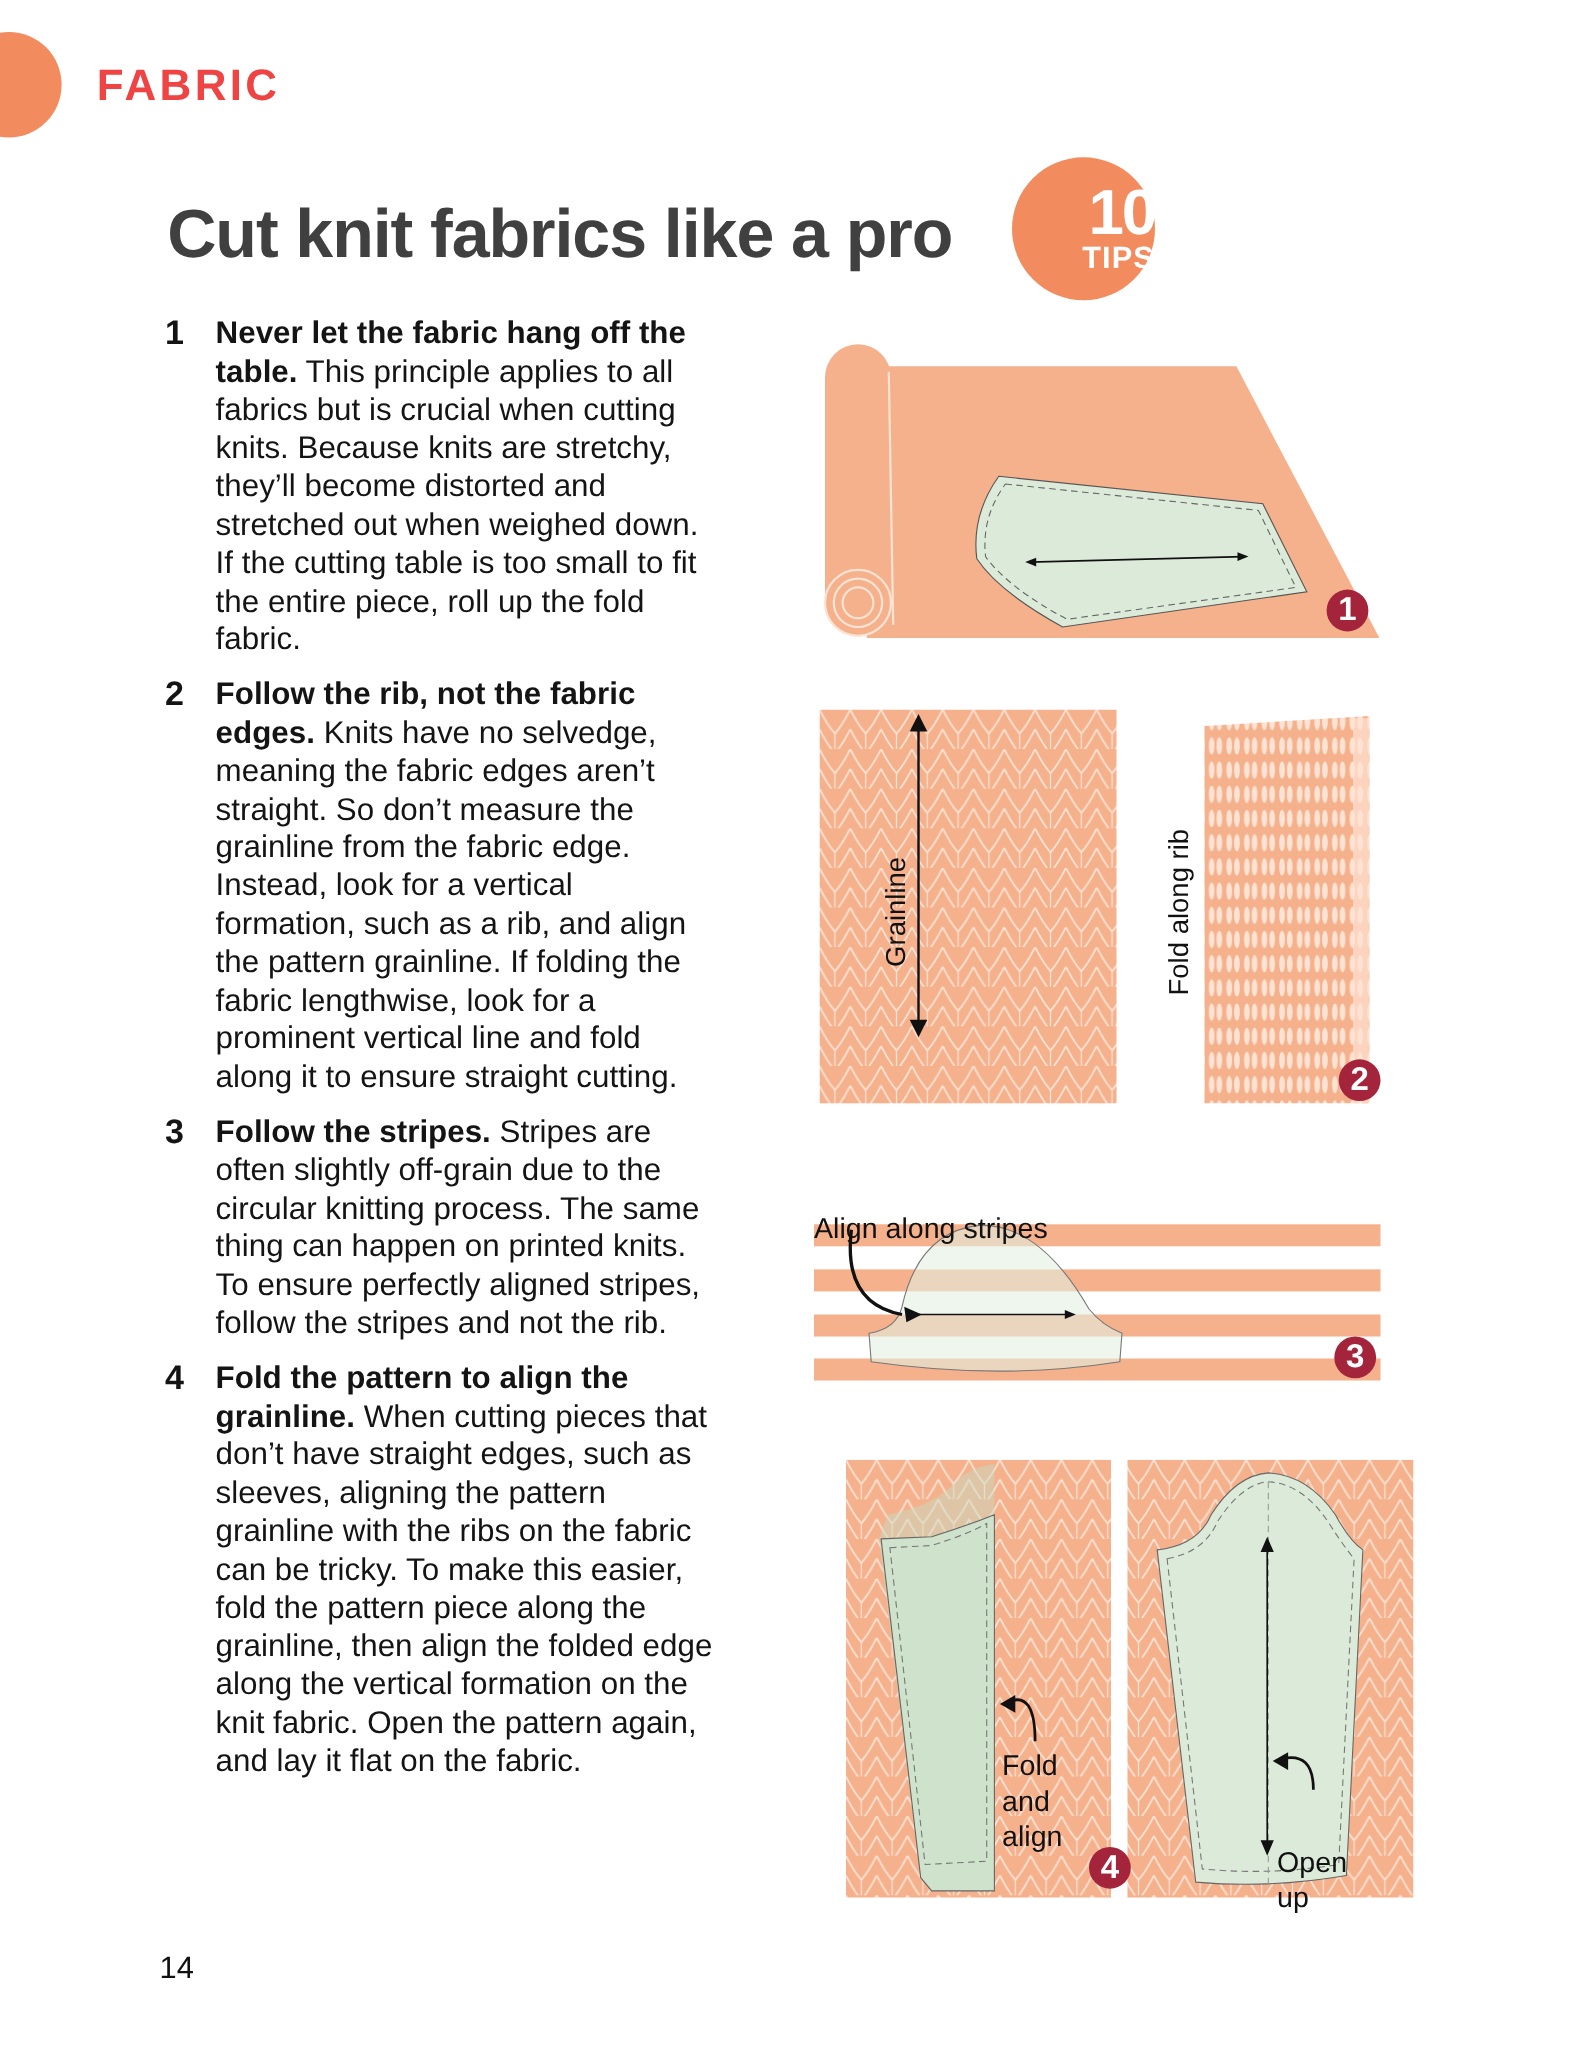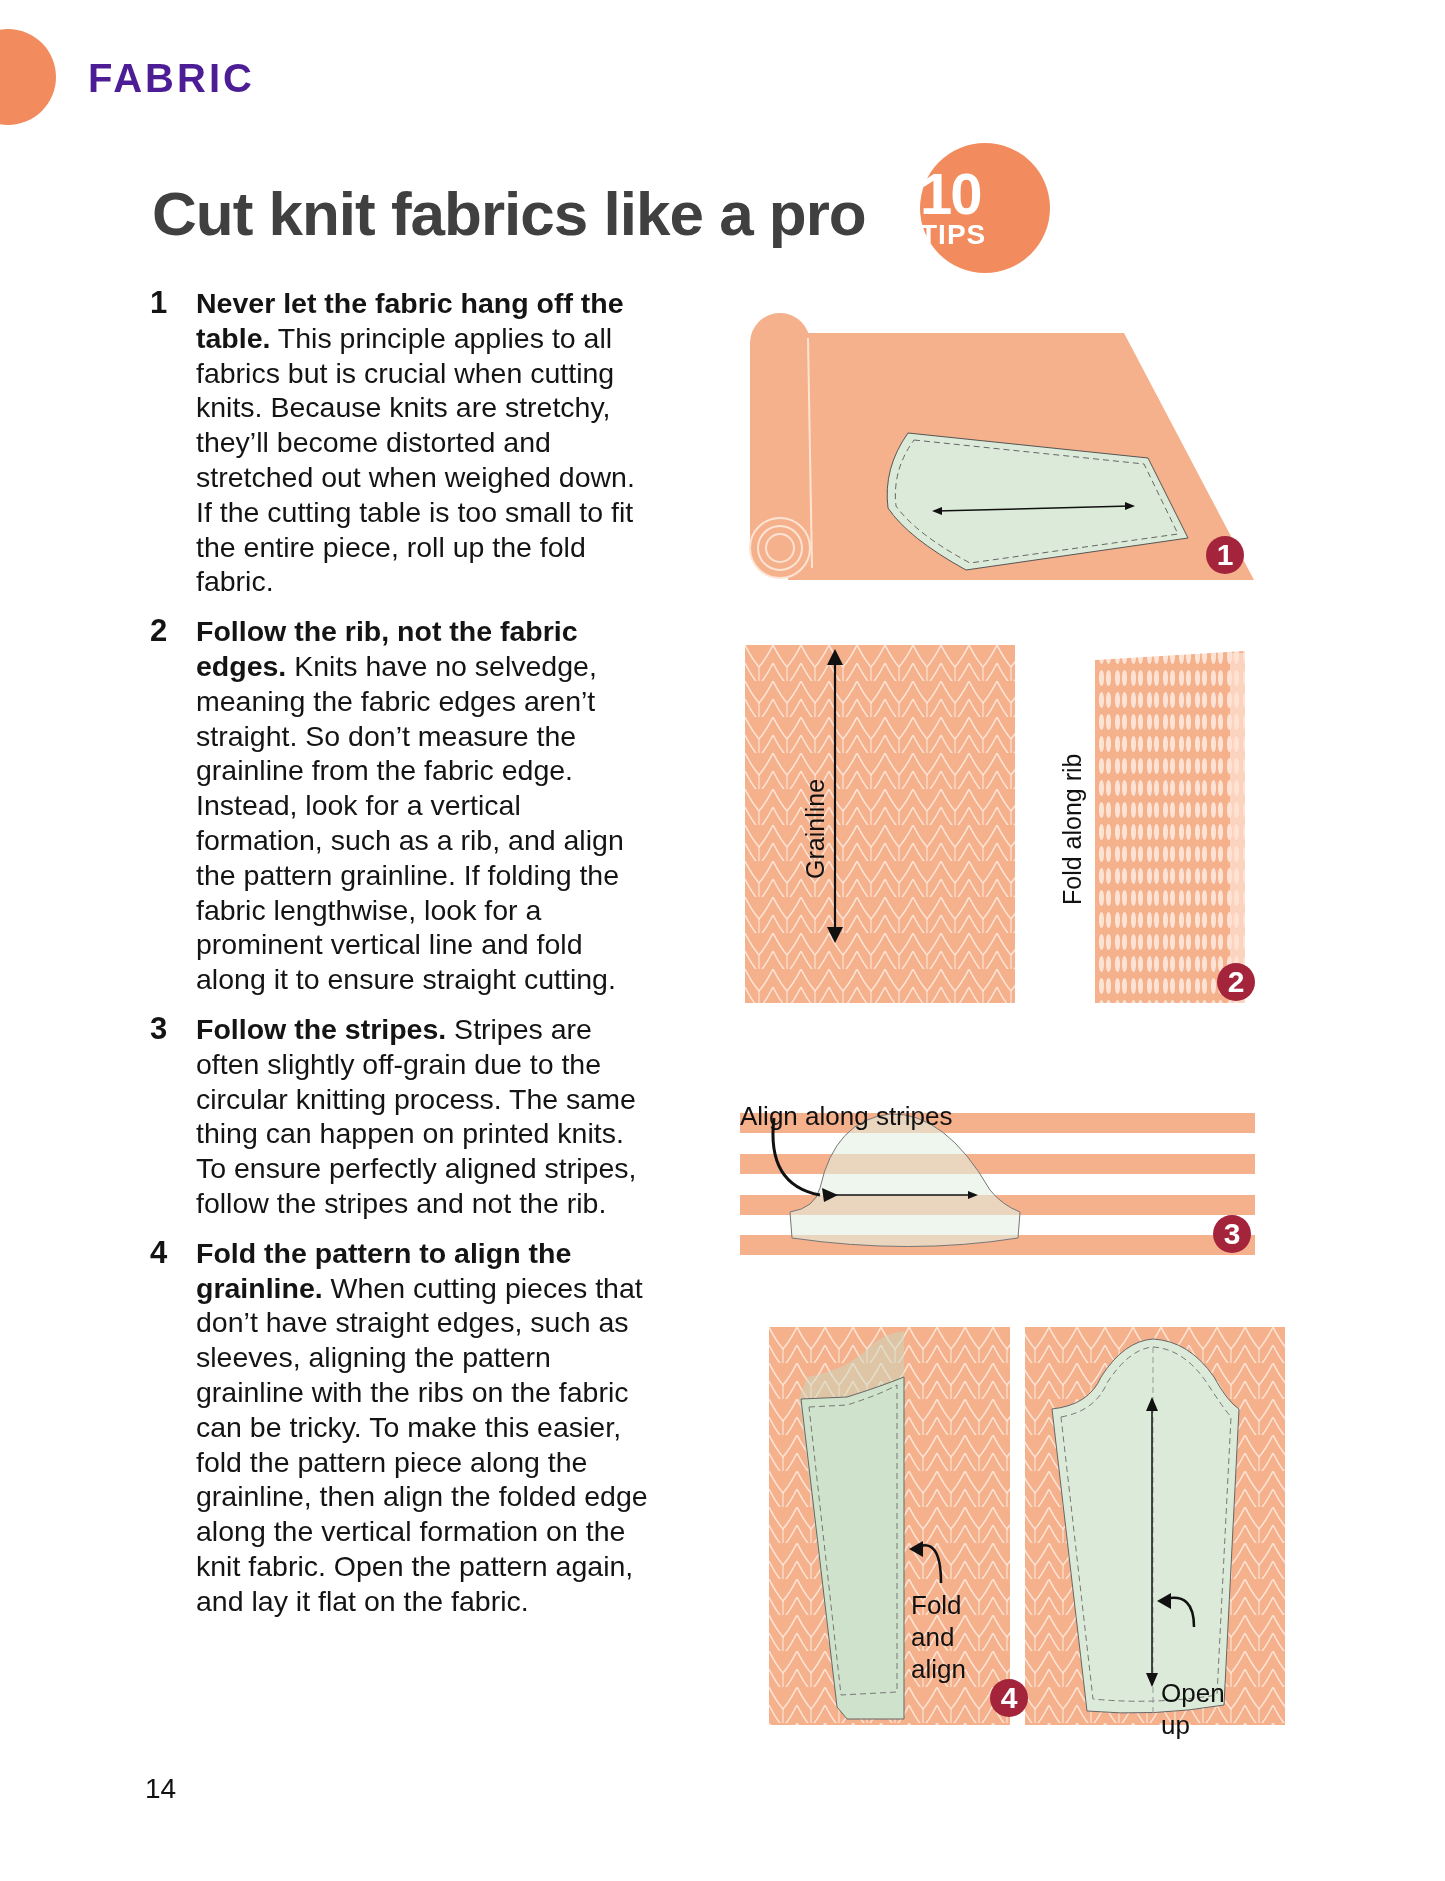--- a/index.html
+++ b/index.html
@@ -1,24 +1,24 @@
 <!DOCTYPE html>
 <html><head>
   <meta charset="utf-8">
   <style>
     * { box-sizing: border-box; margin: 0; padding: 0; }
     html, body { width: 1445px; height: 1881px; background: #ffffff; overflow: hidden; }
     body { position: relative; font-family: "Liberation Sans", sans-serif; color: #111; }
 
     .section-tab { position: absolute; left: -40px; top: 29px; width: 96px; height: 96px; border-radius: 50%; background: #f28c5e; }
-    .section-label { position: absolute; left: 88px; top: 56px; font-size: 40px; font-weight: 700; letter-spacing: 3px; color: #4c1d95; }
+    .section-label { position: absolute; left: 88px; top: 56px; font-size: 40px; font-weight: 700; letter-spacing: 3px; color: #ef4444; }
 
     .page-title { position: absolute; left: 152px; top: 178px; font-size: 62px; font-weight: 700; letter-spacing: -1px; color: #404040; white-space: nowrap; }
 
-    .tips-badge { position: absolute; left: 920px; top: 143px; width: 130px; height: 130px; border-radius: 50%; background: #f28c5e; color: #fff; text-align: left; }
+    .tips-badge { position: absolute; left: 920px; top: 143px; width: 130px; height: 130px; border-radius: 50%; background: #f28c5e; color: #fff; text-align: right; }
     .tips-badge .num { display: block; font-size: 58px; font-weight: 700; line-height: 58px; margin-top: 22px; letter-spacing: -2px; }
     .tips-badge .lbl { display: block; font-size: 28px; font-weight: 700; letter-spacing: 1px; line-height: 24px; margin-top: 0px; }
 
     .tips { position: absolute; left: 150px; top: 286px; width: 500px; }
     .tip { position: relative; padding-left: 46px; font-size: 28.5px; line-height: 34.8px; color: #141414; margin-bottom: 15px; }
     .tip .tip-num { position: absolute; left: 0; top: 0; font-weight: 700; font-size: 31px; }
     .tip .tip-head { font-weight: 700; }
 
     .page-number { position: absolute; left: 145px; top: 1773px; font-size: 28px; color: #111; }
 

